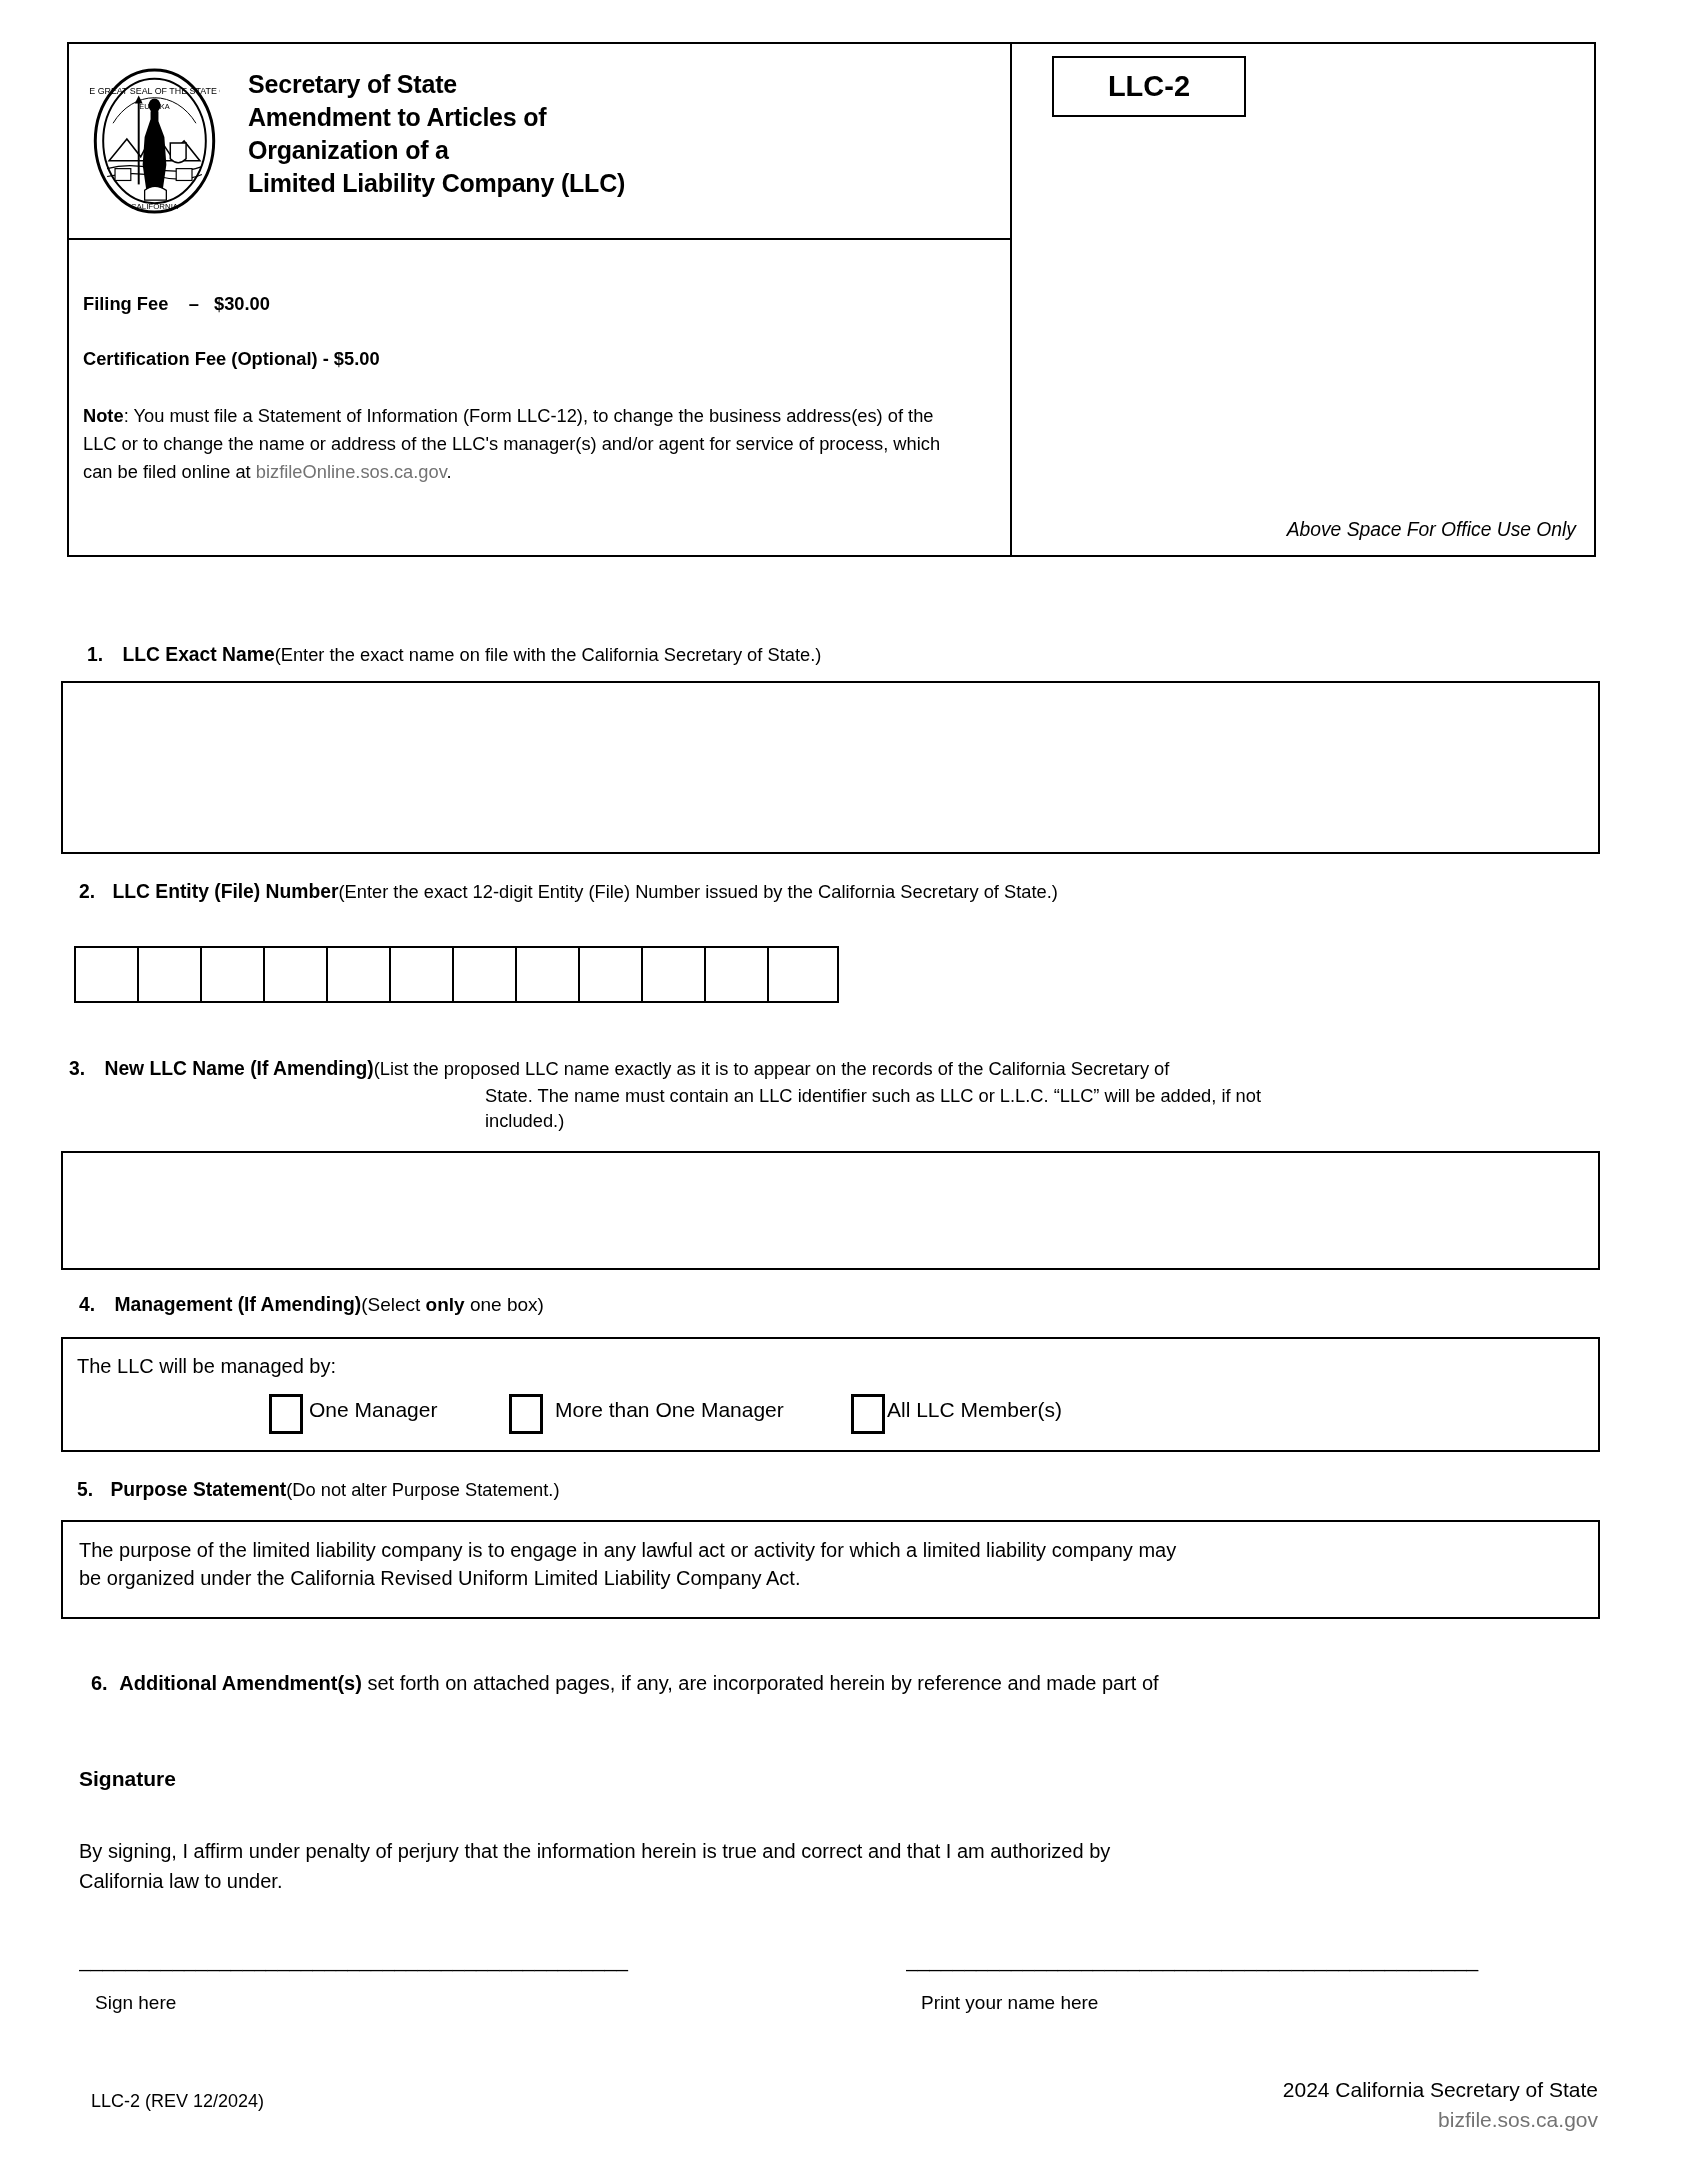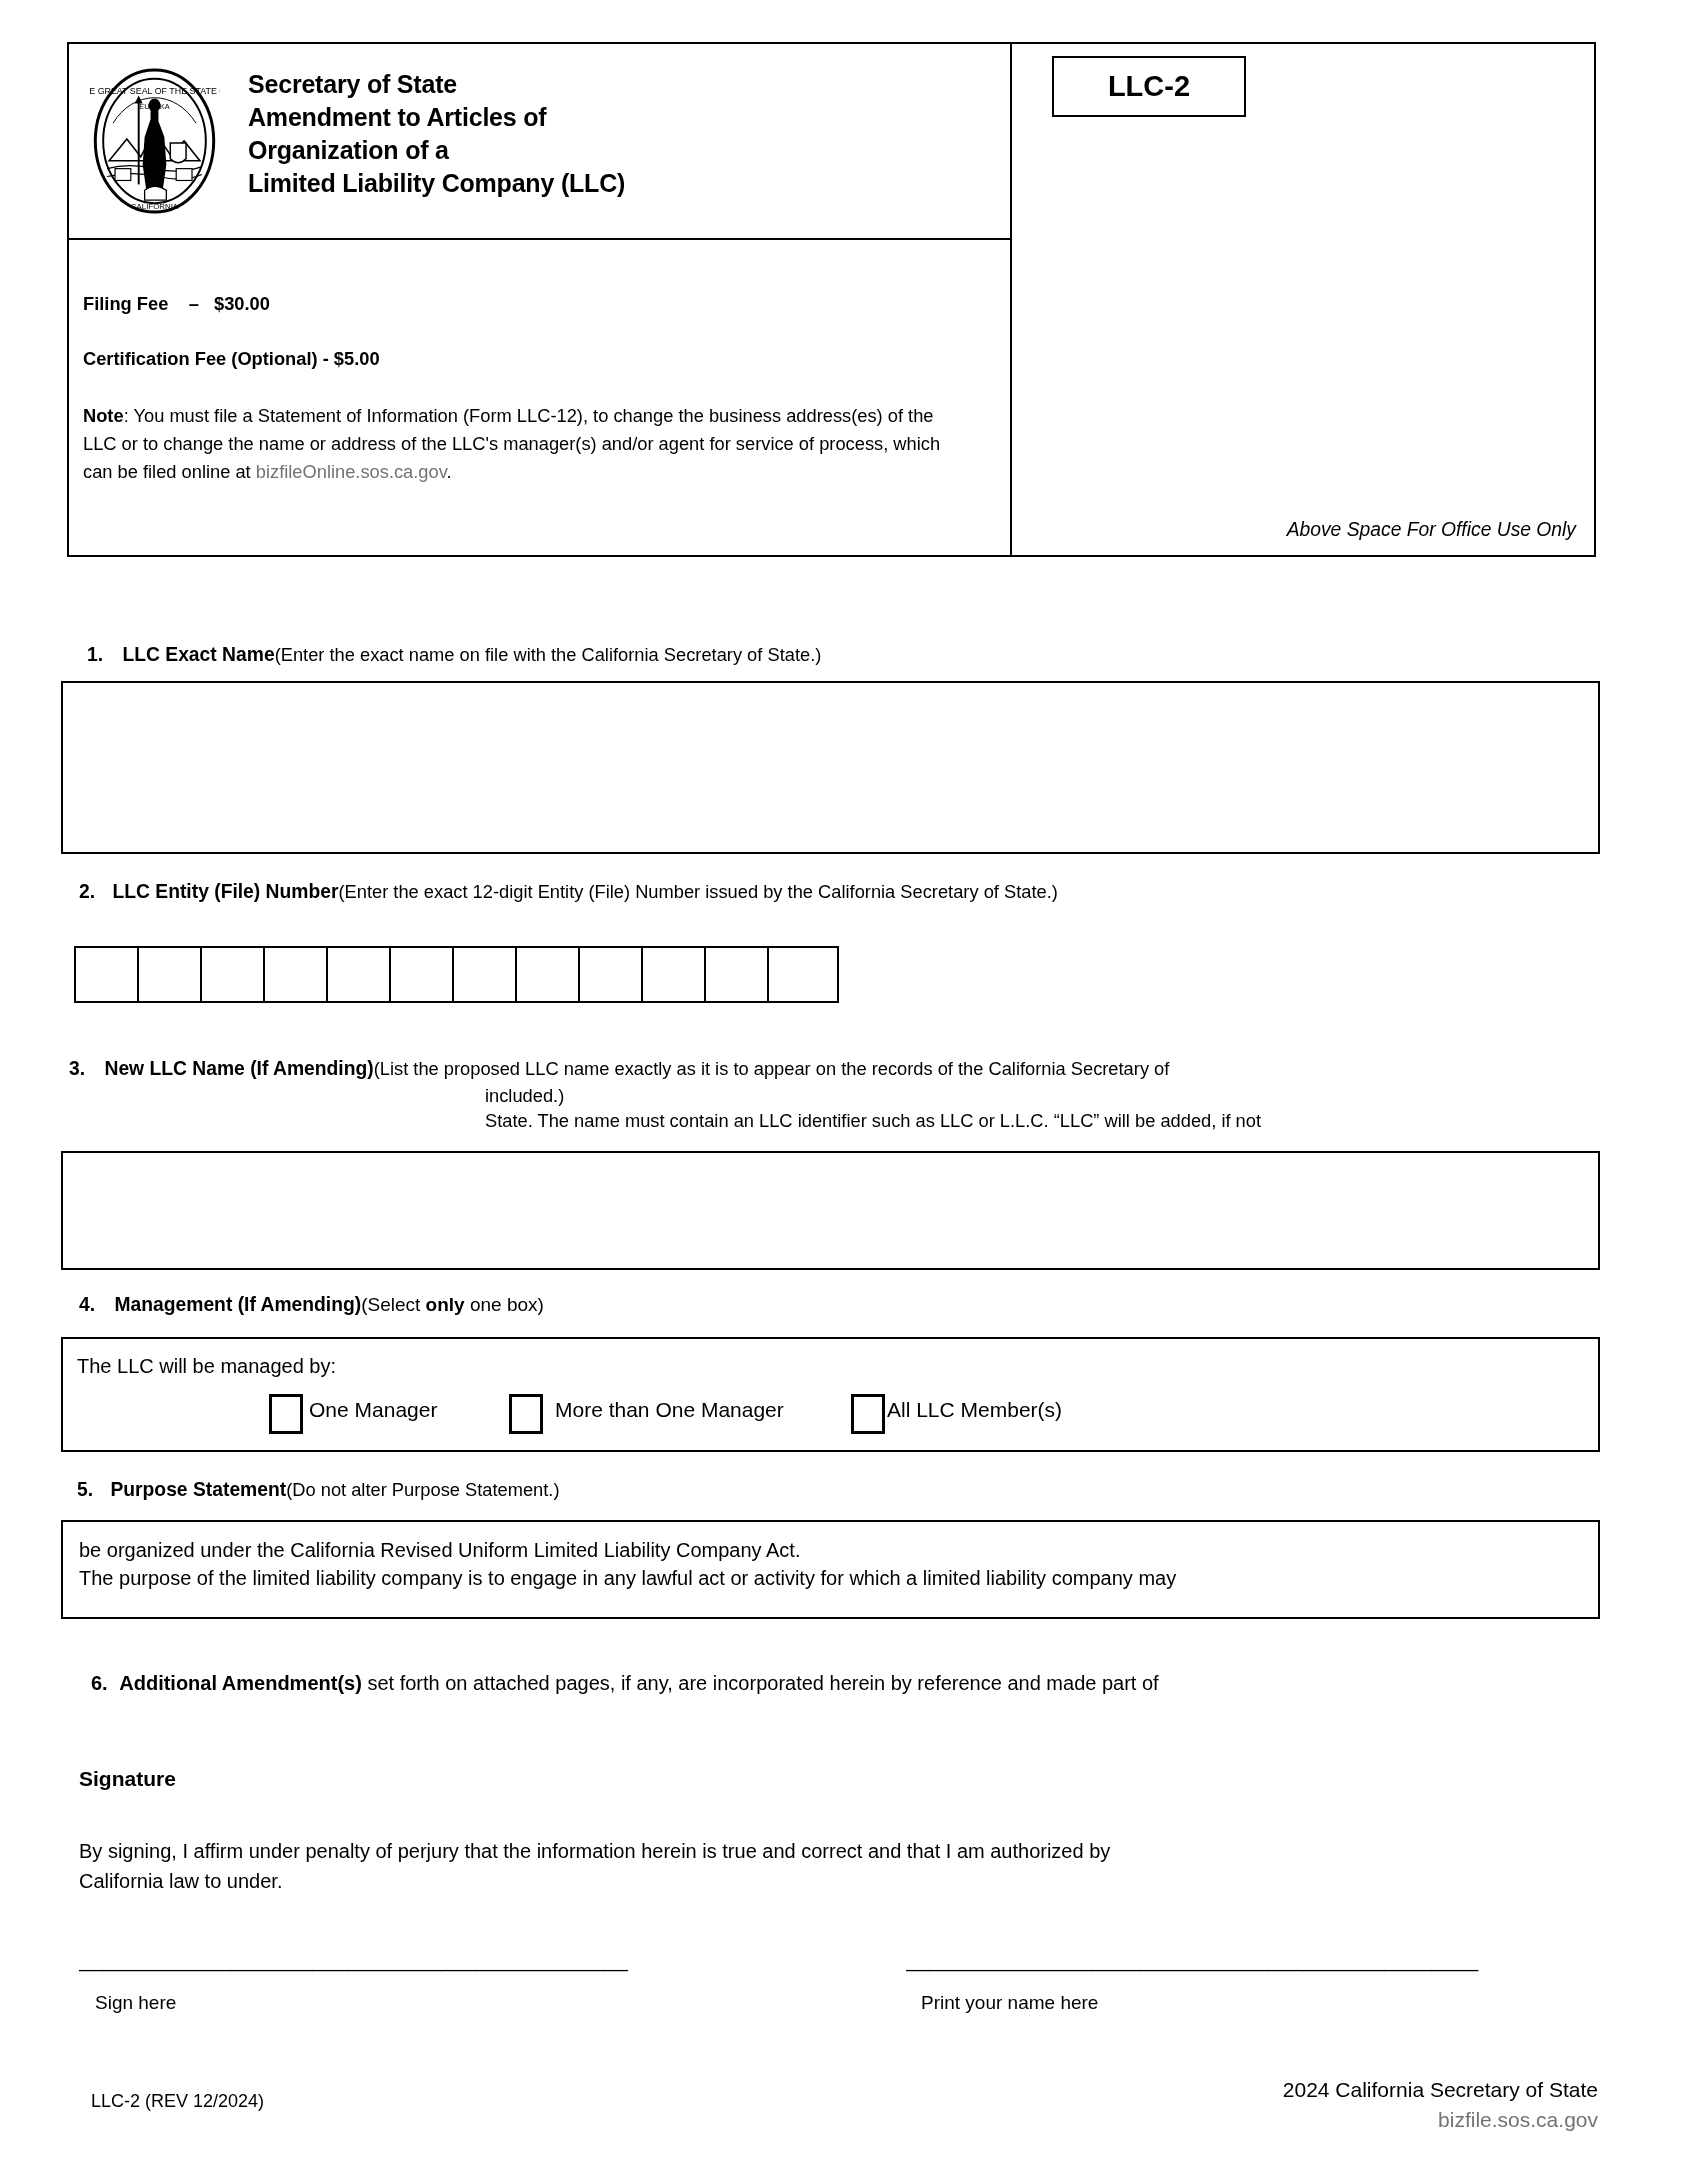--- a/index.html
+++ b/index.html
@@ -315,22 +315,22 @@
       <div class="digit-cell"></div>
       <div class="digit-cell"></div>
       <div class="digit-cell"></div>
       <div class="digit-cell"></div>
       <div class="digit-cell"></div>
     </div>
 
   <div class="sec-label" style="left:69px; top:1056px; width:1544px;">
     <span class="sec-num">3.</span>
     <b style="margin-left:14px;">New LLC Name (If Amending)</b><span style="font-size:18.3px;">(List the proposed LLC name exactly as it is to appear on the records of the California Secretary of</span>
+    <div style="margin-left:416px; font-size:18.3px;">State. The name must contain an LLC identifier such as LLC or L.L.C. “LLC” will be added, if not</div>
     <div style="margin-left:416px; font-size:18.3px;">included.)</div>
-    <div style="margin-left:416px; font-size:18.3px;">State. The name must contain an LLC identifier such as LLC or L.L.C. “LLC” will be added, if not</div>
   </div>
   <div class="entry-box" style="left:61px; top:1151px; width:1539px; height:119px;"></div>
 
   <div class="sec-label" style="left:79px; top:1292px;">
     <span class="sec-num">4.</span>
     <b style="margin-left:14px;">Management (If Amending)</b><span style="font-size:19px;text-align:right;">(Select </span><b style="font-size:19px;">only</b><span style="font-size:19px;"> one box)</span>
   </div>
 
   <div class="mgmt-box" style="left:61px; top:1337px; width:1539px; height:115px;">
     <div class="mgmt-intro">The LLC will be managed by:</div>
@@ -343,22 +343,22 @@
 
     <div class="cbx" style="left:788px; top:55px;"></div>
     <div class="cbx-label" style="left:824px; top:59px;">All LLC Member(s)</div>
   </div>
 
   <div class="sec-label" style="left:77px; top:1477px;">
     <span class="sec-num">5.</span>
     <b style="margin-left:12px;">Purpose Statement</b><span style="font-size:18.3px;">(Do not alter Purpose Statement.)</span>
   </div>
   <div class="purpose-box" style="left:61px; top:1520px; width:1539px; height:99px;">
+    <div class="purpose-text">The purpose of the limited liability company is to engage in any lawful act or activity for which a limited liability company may</div>
     <div class="purpose-text">be organized under the California Revised Uniform Limited Liability Company Act.</div>
-    <div class="purpose-text">The purpose of the limited liability company is to engage in any lawful act or activity for which a limited liability company may</div>
   </div>
 
   <div class="body-para" style="left:91px; top:1668px; width:1525px;">
     <span class="sec-num">6.</span>
     <b style="margin-left:6px;">Additional Amendment(s)</b><span> set forth on attached pages, if any, are incorporated herein by reference and made part of</span>
   </div>
 
   <div class="sig-heading" style="left:79px; top:1767px;">Signature</div>
 
   <div class="body-para" style="left:79px; top:1836px; width:1505px;">

